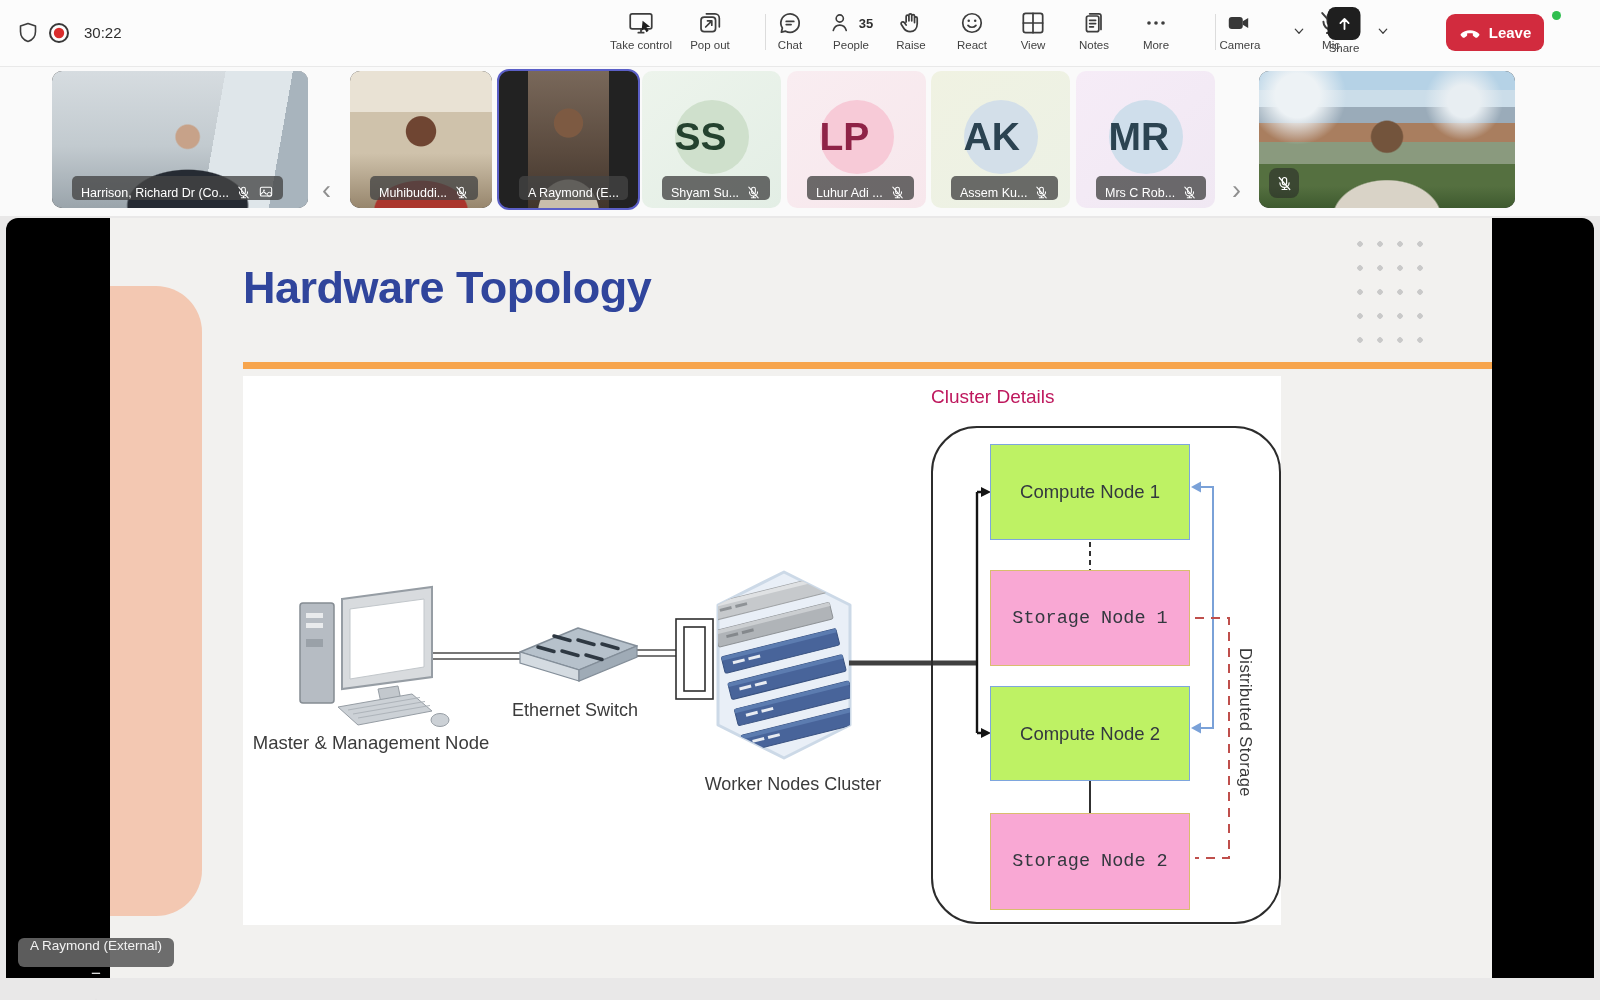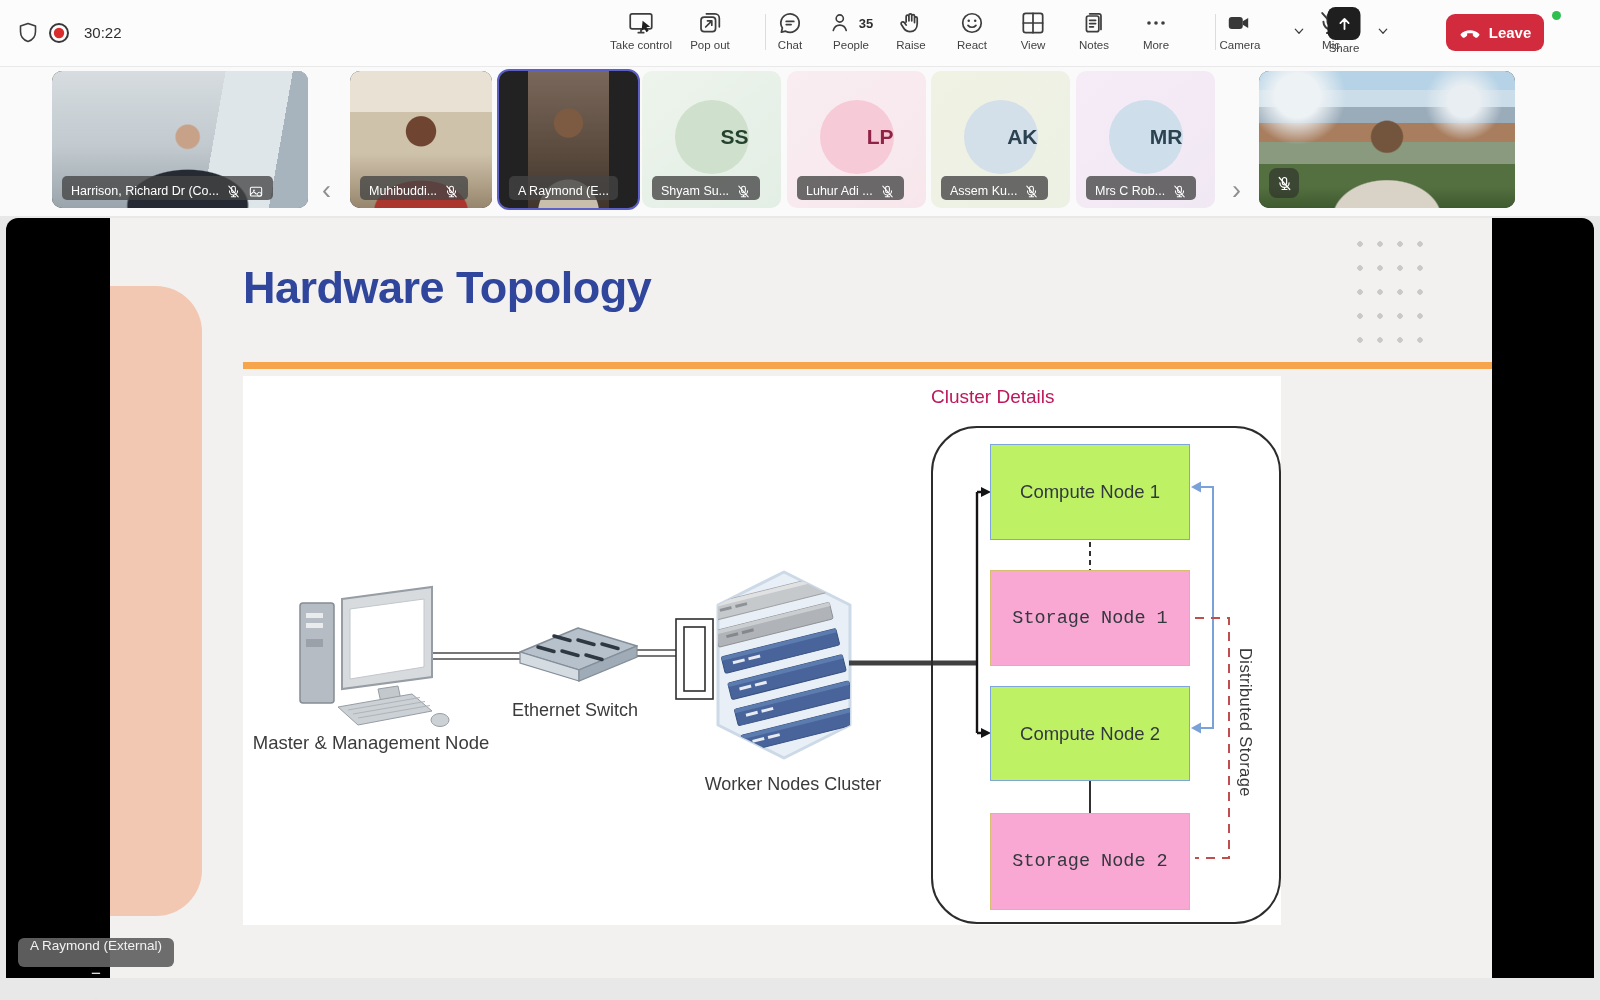--- a/index.html
+++ b/index.html
@@ -27,29 +27,29 @@
   .presence-dot{position:absolute;left:1552px;top:11px;width:9px;height:9px;border-radius:50%;
                 background:#2fbf4f;}
 
   
   .filmstrip{position:absolute;left:0;top:66px;width:1600px;height:150px;background:#fafafa;z-index:20;}
   .tile{position:absolute;top:5px;height:137px;border-radius:10px;overflow:hidden;cursor:pointer;
         background:#222;}
   .tile-inner{position:absolute;inset:0;}
   .tile.active{border:2.5px solid #5b5fc7;border-radius:12px;}
   .pillarbox{position:absolute;top:0;bottom:0;left:21%;right:21%;}
-  .name-pill{position:absolute;left:10px;bottom:8px;height:24px;display:inline-flex;align-items:flex-start;
-             gap:7px;padding:8px 9px;border-radius:5px;background:rgba(68,68,68,.78);color:#fff;
+  .name-pill{position:absolute;left:20px;bottom:8px;height:24px;display:inline-flex;align-items:flex-end;
+             gap:7px;padding:0 9px;border-radius:5px;background:rgba(68,68,68,.78);color:#fff;
              font-size:12.5px;white-space:nowrap;max-width:calc(100% - 20px);box-sizing:border-box;}
   .name-pill .nm{overflow:hidden;text-overflow:ellipsis;}
   .mic-badge{position:absolute;left:10px;bottom:10px;width:30px;height:30px;border-radius:8px;
              background:rgba(38,38,38,.55);display:flex;align-items:center;justify-content:center;}
   .avatar-tile{display:flex;align-items:center;justify-content:center;}
   .avatar-circle{width:74px;height:74px;border-radius:50%;display:flex;align-items:center;
-                 justify-content:flex-end;font-size:21px;font-weight:bold;margin-top:-6px;}
+                 justify-content:flex-start;font-size:39px;font-weight:bold;margin-top:-6px;}
   .strip-chev{position:absolute;top:124px;font-size:27px;color:#8f8f8f;cursor:pointer;line-height:0;}
 
   
   .v-harrison{background:
     radial-gradient(circle at 53% 48%, #c7a289 0 7.5%, transparent 8.5%),
     radial-gradient(ellipse 40% 44% at 53% 98%, #262b33 0 58%, transparent 60%),
     linear-gradient(100deg, transparent 0 62%, #dfe6ea 62% 86%, #a8b4bd 86%),
     linear-gradient(180deg,#d6dce0 0%,#c2cacf 55%,#9aa4ab 100%);}
   .v-muhib{background:
     radial-gradient(circle at 50% 44%, #6f4532 0 14%, transparent 15%),

